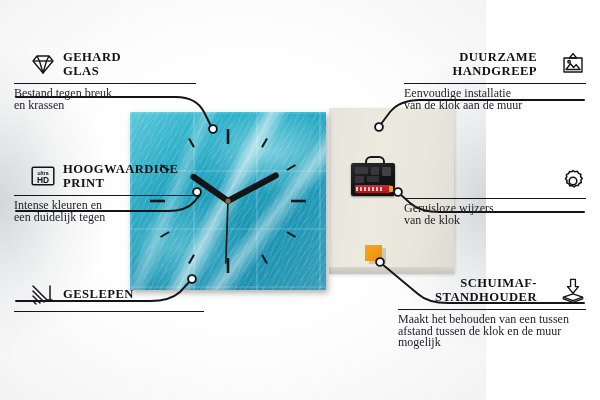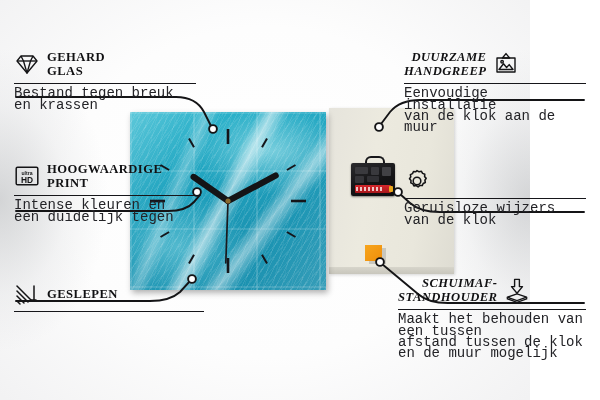--- a/index.html
+++ b/index.html
@@ -2,48 +2,48 @@
 <html><head>
 <meta charset="utf-8">
 <style>
   html,body{margin:0;padding:0;}
   body{
     width:600px;height:400px;overflow:hidden;
     font-family:"Liberation Serif", serif;
     background:#ffffff;
   }
   #stage{
-    position:relative;width:530px;height:400px;
+    position:relative;width:486px;height:400px;
     background:
       radial-gradient(ellipse 150px 210px at 0% 50%, rgba(160,163,166,.42) 0%, rgba(200,202,205,.18) 45%, rgba(255,255,255,0) 72%),
       radial-gradient(ellipse 150px 210px at 100% 50%, rgba(160,163,166,.42) 0%, rgba(200,202,205,.18) 45%, rgba(255,255,255,0) 72%),
       radial-gradient(ellipse 360px 300px at 50% 48%, #ffffff 0%, #fdfdfd 55%, #f2f2f3 100%),
       #f1f1f2;
   }
 
   
   .feat{position:absolute;}
   .feat .head{display:flex;align-items:center;gap:7px;}
   .feat.left .head{justify-content:flex-start;}
-  .feat.right .head{font-style:italic;}
+  .feat.right .head{justify-content:flex-end;}
   .feat .title{
     font-family:"Liberation Serif", serif;
     font-weight:bold;font-size:12.6px;line-height:14.4px;
     letter-spacing:.45px;color:#111113;text-transform:uppercase;
   }
   .feat.left .title{text-align:left;}
   .feat.right .title{text-align:right;}
   .feat .rule{height:1.3px;background:#16161a;margin:4px 0 4px 0;}
   .feat .desc{
-    font-family:Liberation Mono, monospace;
-    font-size:14px;line-height:11.4px;color:#232327;
+    font-family:Liberation Serif, serif;
+    font-size:12px;line-height:11.4px;color:#232327;
   }
   .feat.left .desc{text-align:left;}
   .feat.right .desc{text-align:left;}
-  .ic{flex:0 0 auto;width:26px;height:26px;display:block;}
+  .ic{flex:0 0 auto;width:26px;height:26px;display:block;margin-left:16px;}
   .ic svg{display:block;width:26px;height:26px;}
 
   
   #f-gehard   {left:14px;  top:50px;  width:182px;}
   #f-print    {left:14px;  top:162px; width:182px;}
   #f-randen   {left:14px;  top:281px; width:190px;}
   #f-handgreep{left:404px; top:50px;  width:182px;}
   #f-stille   {left:404px; top:168px; width:182px;}
   #f-schuim   {left:398px; top:276px; width:188px;}
 

